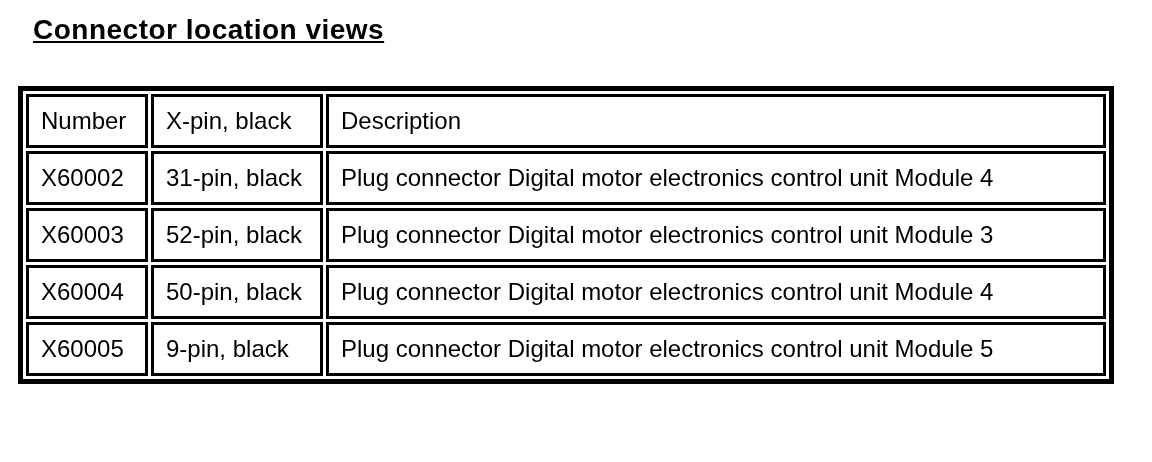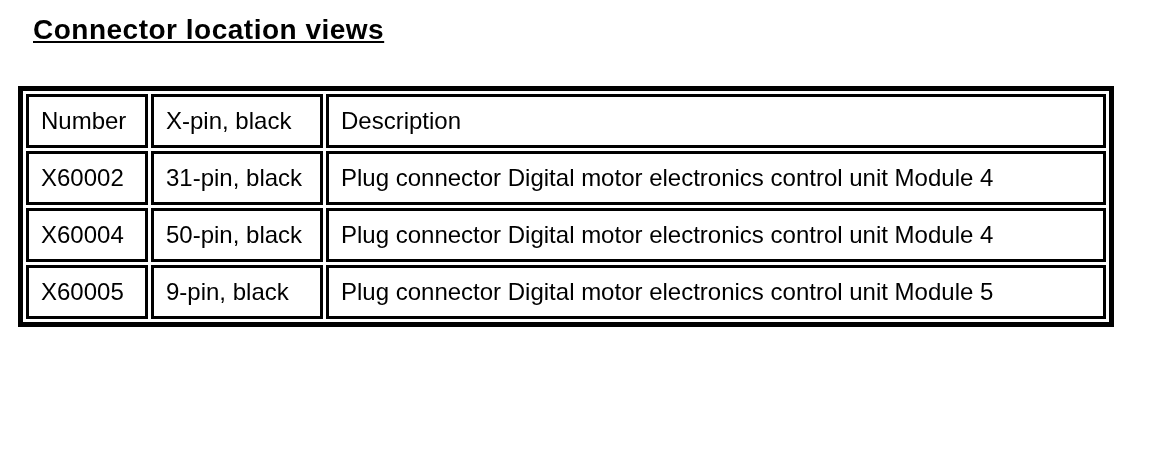--- a/index.html
+++ b/index.html
@@ -70,20 +70,25 @@
       <th class="col-description">Description</th>
     </tr>
   </thead>
   <tbody>
     <tr>
       <td>X60002</td>
       <td>31-pin, black</td>
       <td>Plug connector Digital motor electronics control unit Module 4</td>
     </tr>
     <tr>
+      <td>X60003</td>
+      <td>52-pin, black</td>
+      <td>Plug connector Digital motor electronics control unit Module 3</td>
+    </tr>
+    <tr>
       <td>X60004</td>
       <td>50-pin, black</td>
       <td>Plug connector Digital motor electronics control unit Module 4</td>
     </tr>
     <tr>
       <td>X60005</td>
       <td>9-pin, black</td>
       <td>Plug connector Digital motor electronics control unit Module 5</td>
     </tr>
   </tbody>

